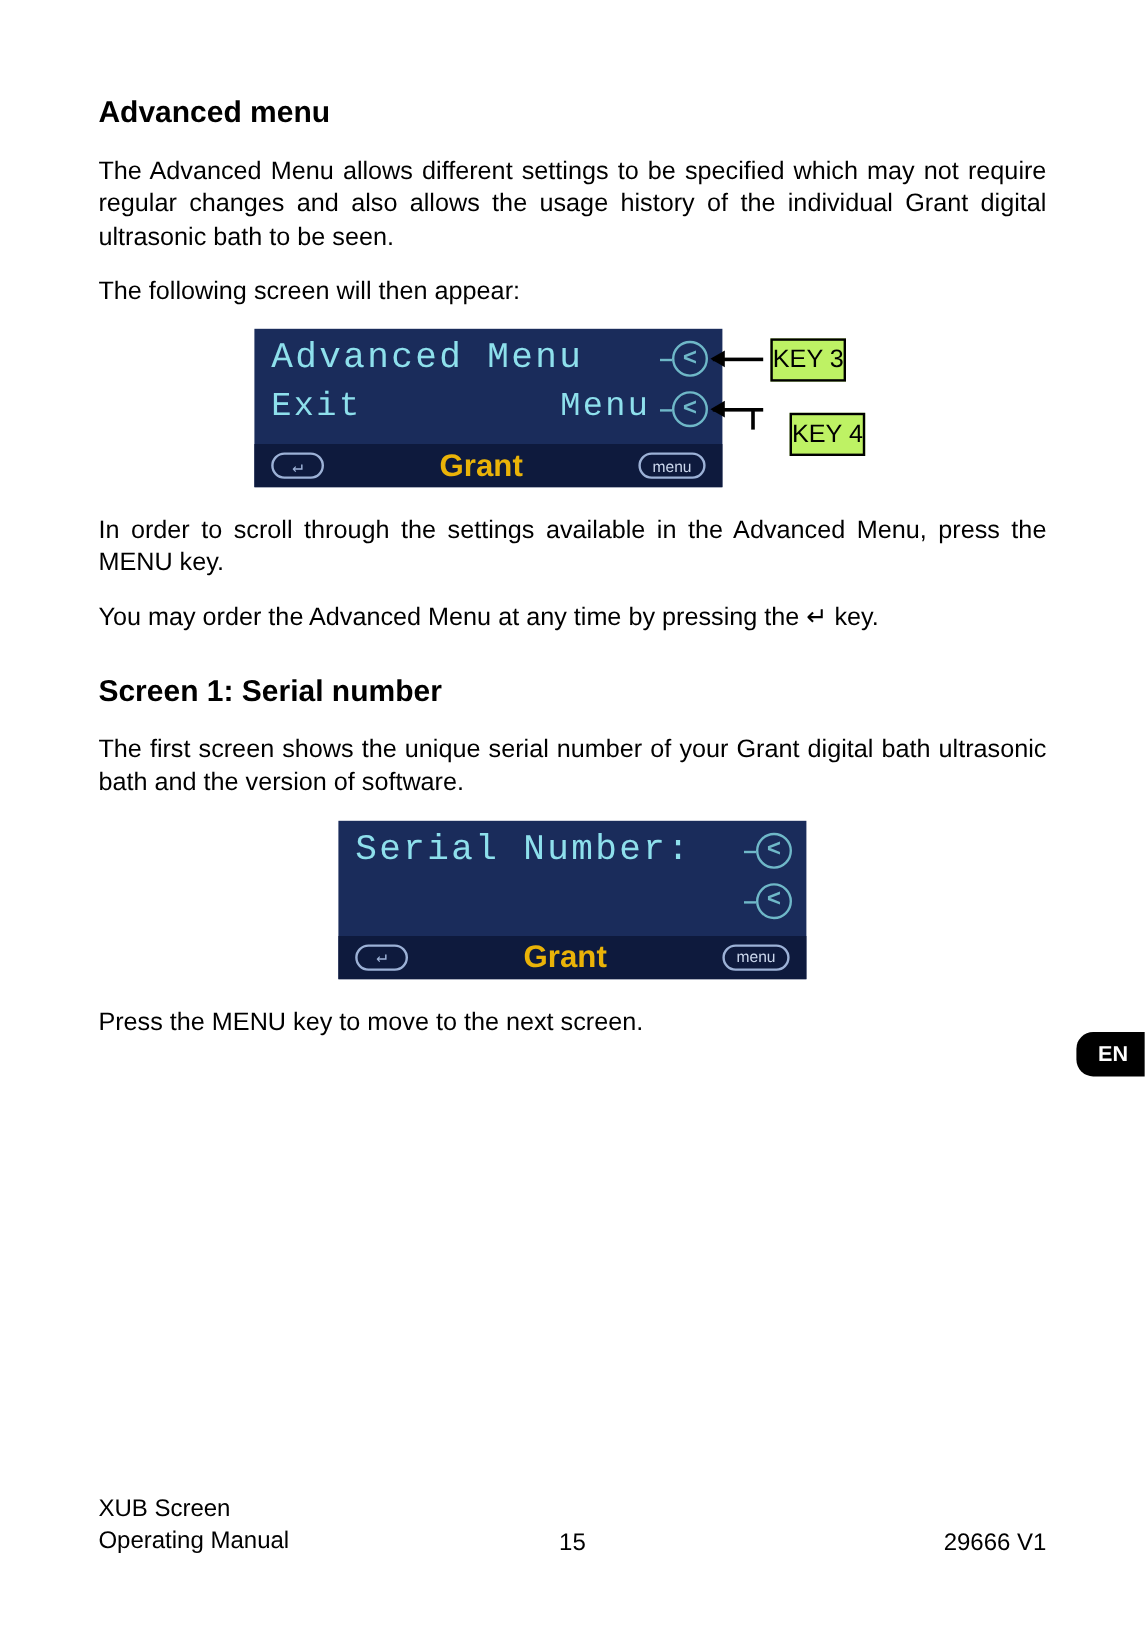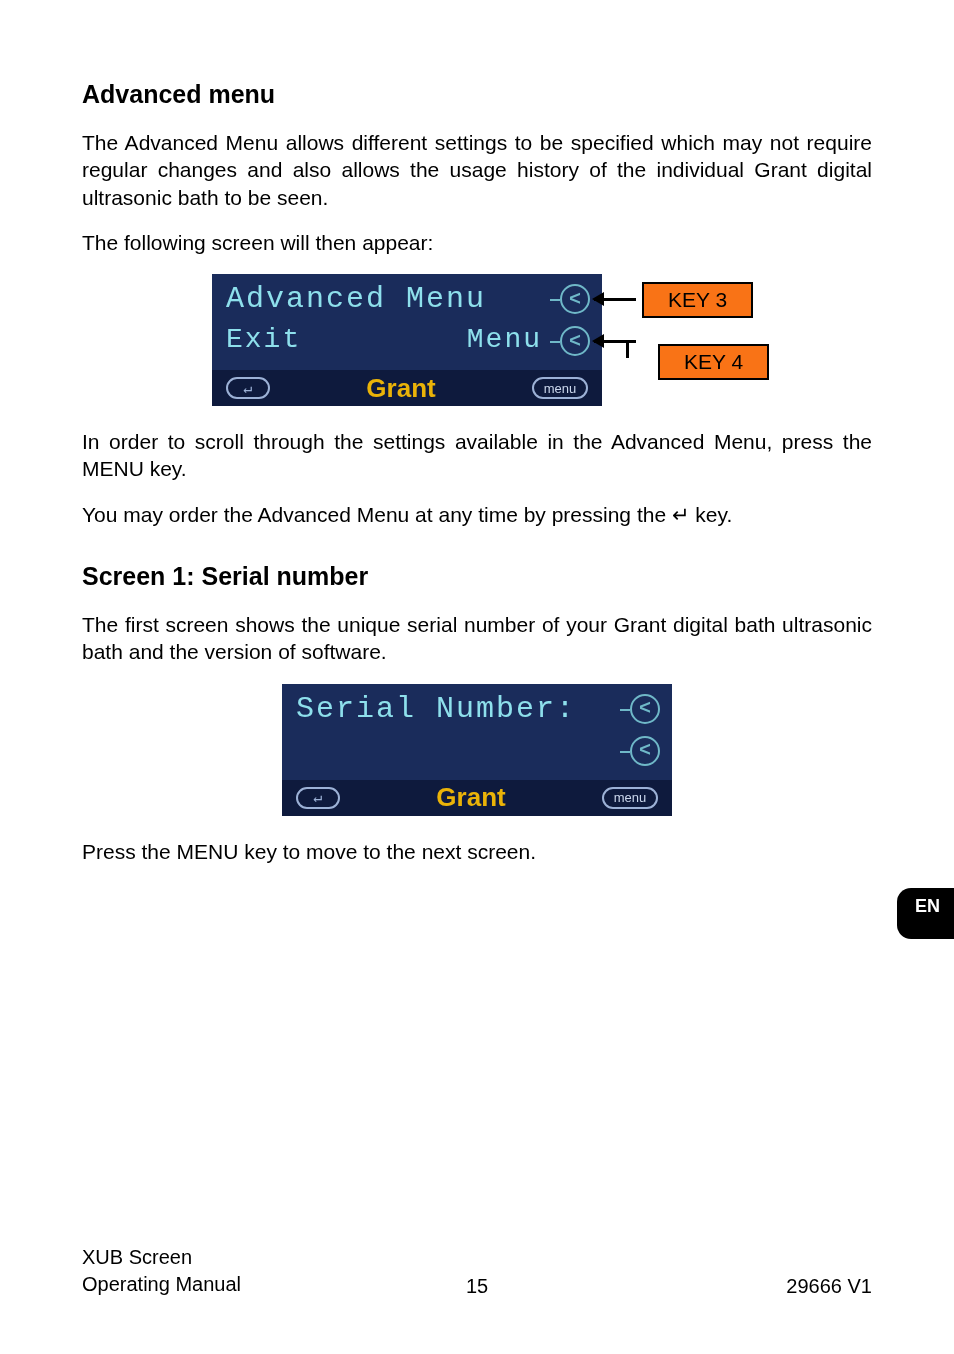--- a/index.html
+++ b/index.html
@@ -138,39 +138,38 @@
   }
   .callouts .arrow2 .elbow {
     position: absolute;
     left: 32px; top: 0;
     width: 3px; height: 18px;
     background: #000;
   }
   .callouts .keybox {
     position: absolute;
     border: 2px solid #000;
-    padding: 4px 24px;
+    padding: 4px 0;
     font-size: 21px;
-    background: #f97316;
+    background: #bef264;
     white-space: nowrap;
   }
   .callouts .kb1 { top: 8px; left: 40px; }
   .callouts .kb2 { top: 70px; left: 56px; }
 
   .en-tab {
     position: absolute;
     right: 0;
     top: 860px;
     background: #000;
     color: #fff;
     font-weight: bold;
     font-size: 18px;
-    padding: 8px 14px 22px 18px;
+    padding: 8px 14px 8px 18px;
     border-radius: 14px 0 0 14px;
-    margin-top: 28px;
   }
 
   .footer {
     position: absolute;
     bottom: 56px;
     left: 82px;
     right: 82px;
     display: flex;
     justify-content: space-between;
     align-items: flex-end;

